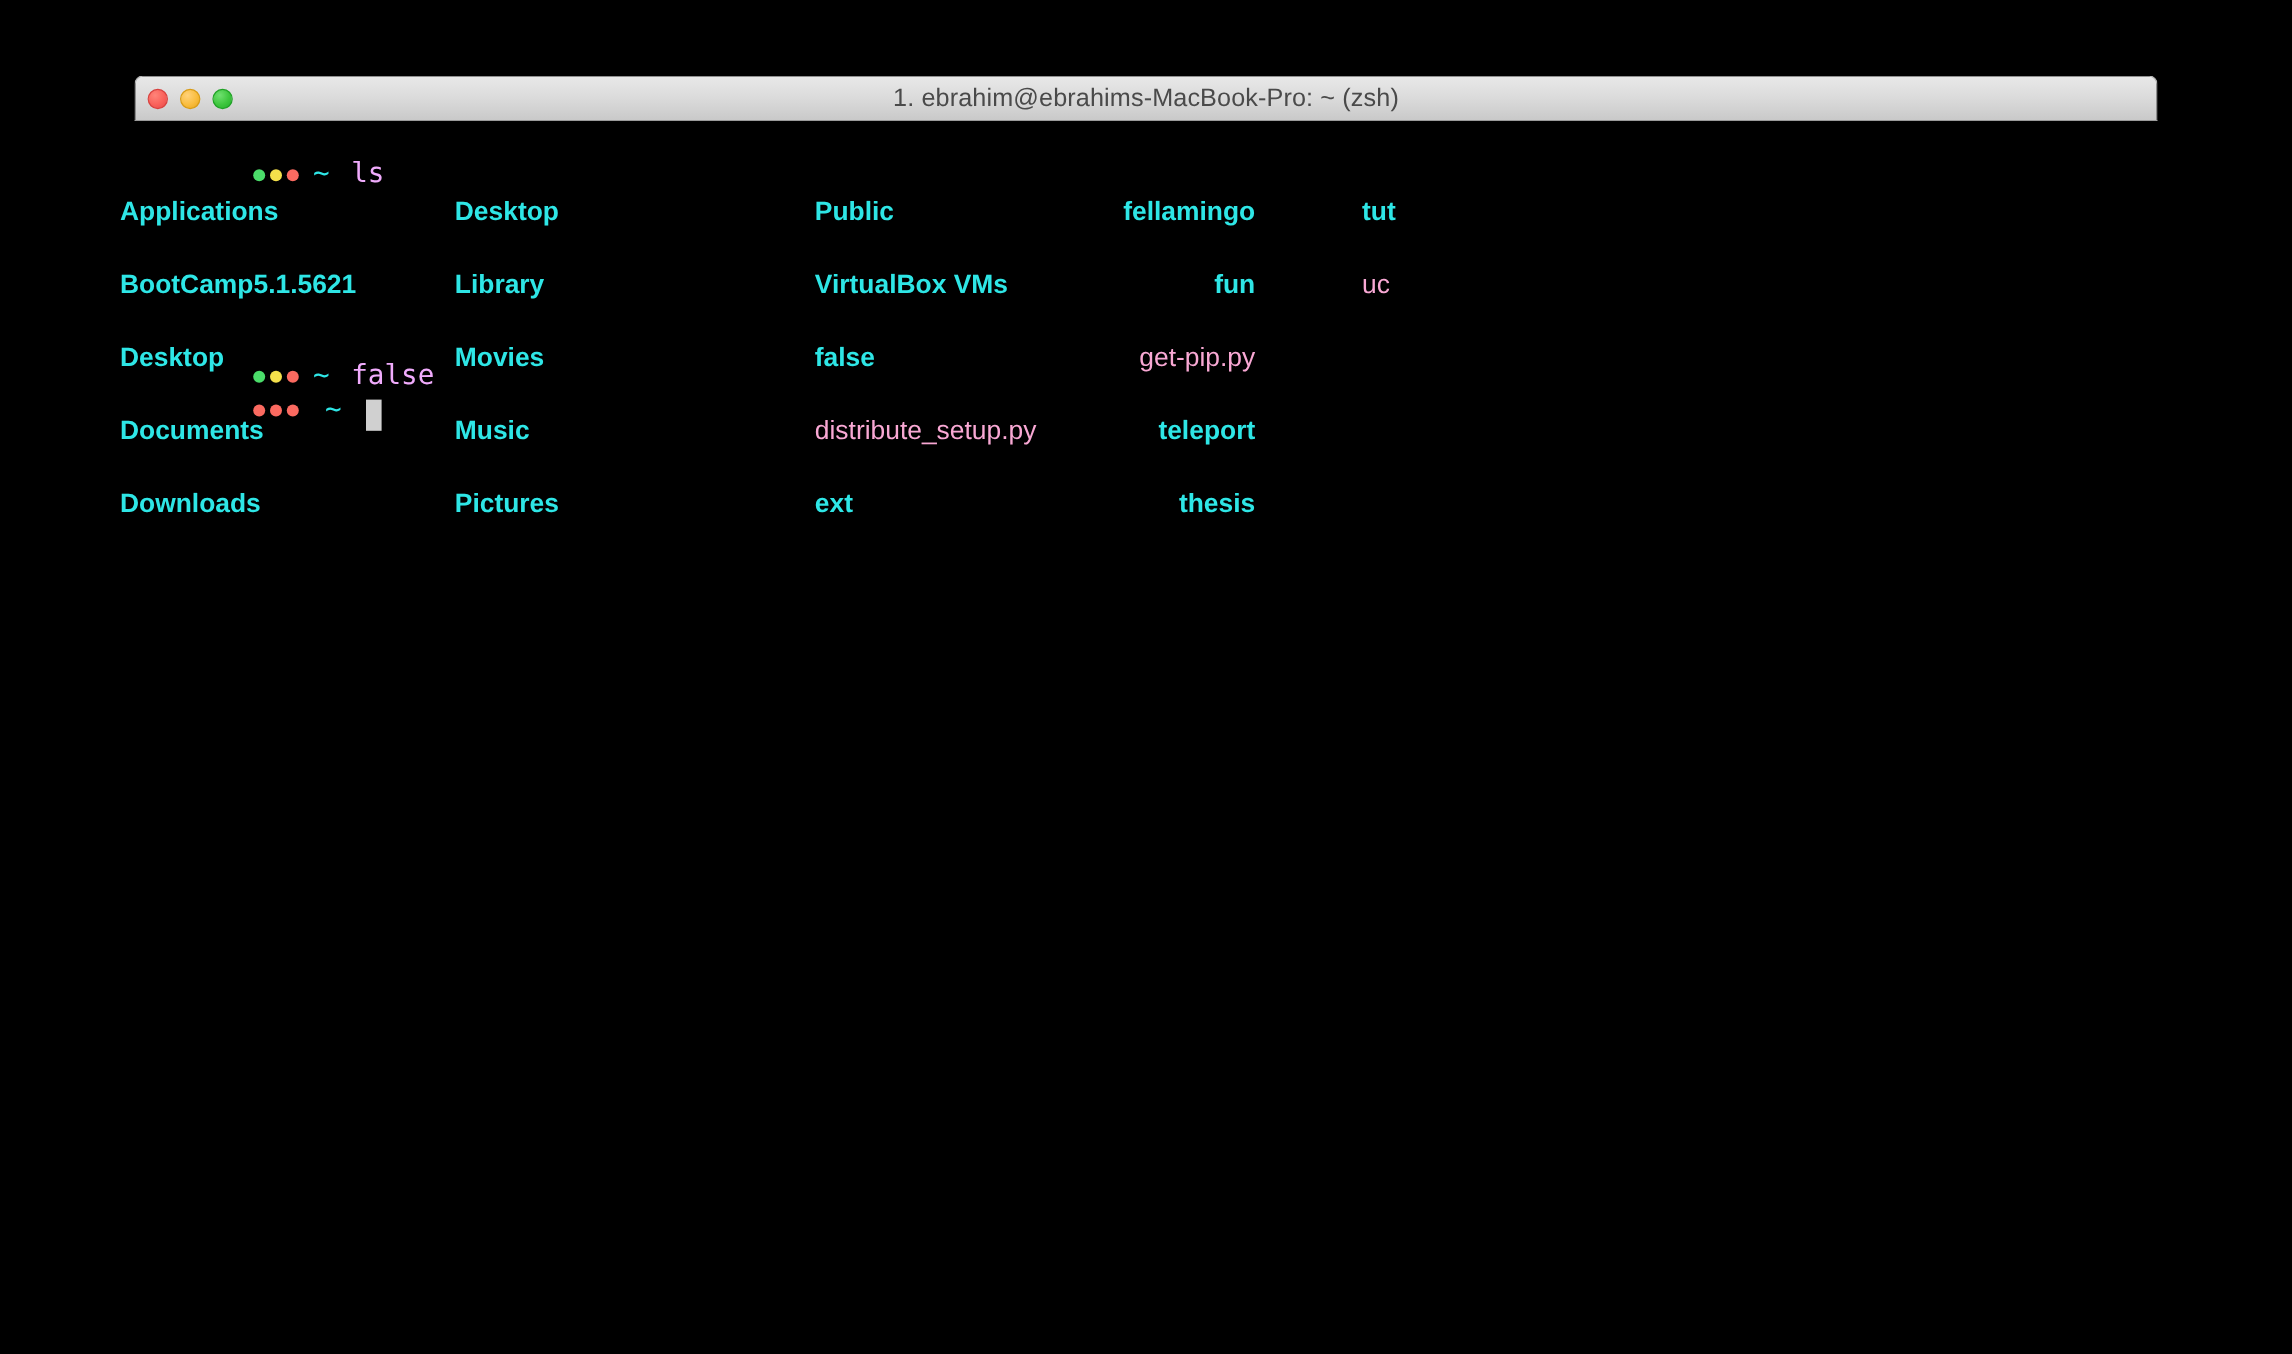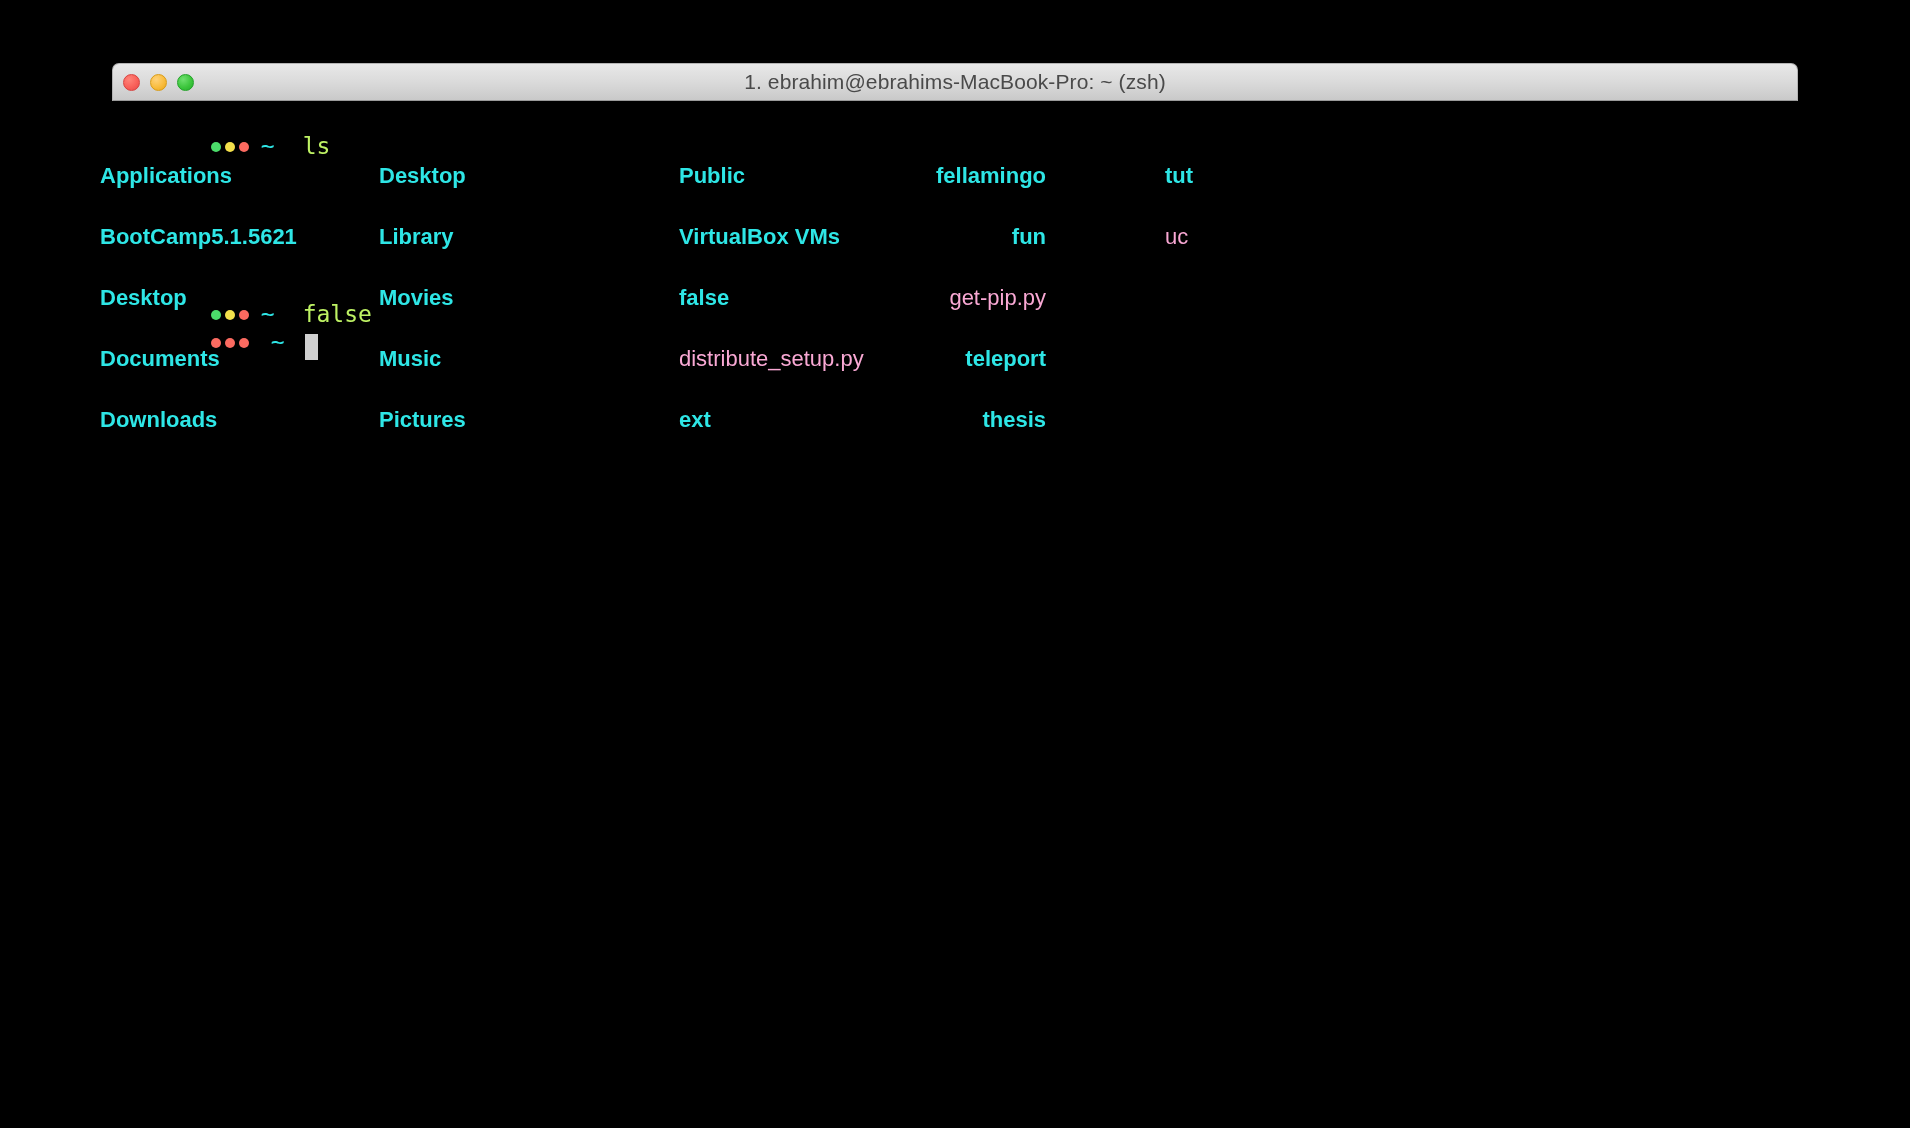--- a/index.html
+++ b/index.html
@@ -125,22 +125,22 @@
   }
   .dot-green  { background: #4bdd6a; }
   .dot-yellow { background: #f4e04b; }
   .dot-red    { background: #fb6a60; }
 
   .tilde {
     color: #2ee6e6;
     font-weight: normal;
   }
   .cmd {
-    color: #bef264;
-    margin-left: 28px;
+    color: #f0abfc;
+    margin-left: 18px;
   }
   .cmd-wide { margin-left: 24px; }
 
   .cursor {
     display: inline-block;
     width: 13px;
     height: 26px;
     background: #d0d0d0;
     margin-left: 20px;
     position: relative;
@@ -231,21 +231,21 @@
         </div>
 
         <div class="ls-col" style="left:836px;text-align:right;">
           <div class="ls-entry ent-dir">fellamingo</div>
           <div class="ls-entry ent-dir">fun</div>
           <div class="ls-entry ent-file">get-pip.py</div>
           <div class="ls-entry ent-dir">teleport</div>
           <div class="ls-entry ent-dir">thesis</div>
         </div>
 
-        <div class="ls-col" style="left:1065px;">
+        <div class="ls-col" style="left:1035px;">
           <div class="ls-entry ent-dir">tut</div>
           <div class="ls-entry ent-file">uc</div>
         </div>
 
       </div>
 
       <div class="term-line" style="top:168px;">
         <span class="prompt">
           <span class="dots">
             <span class="dot dot-green"></span>

